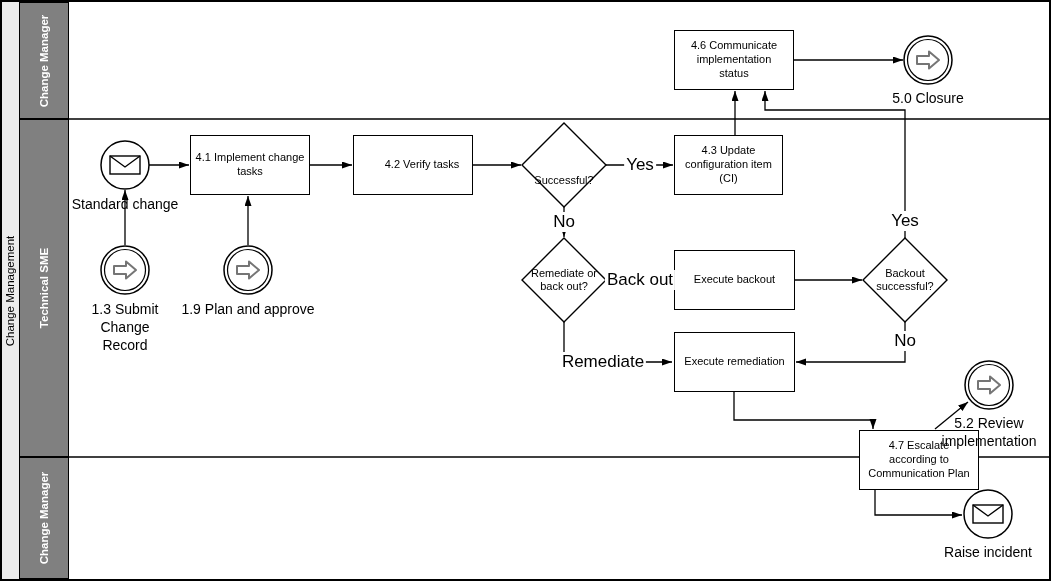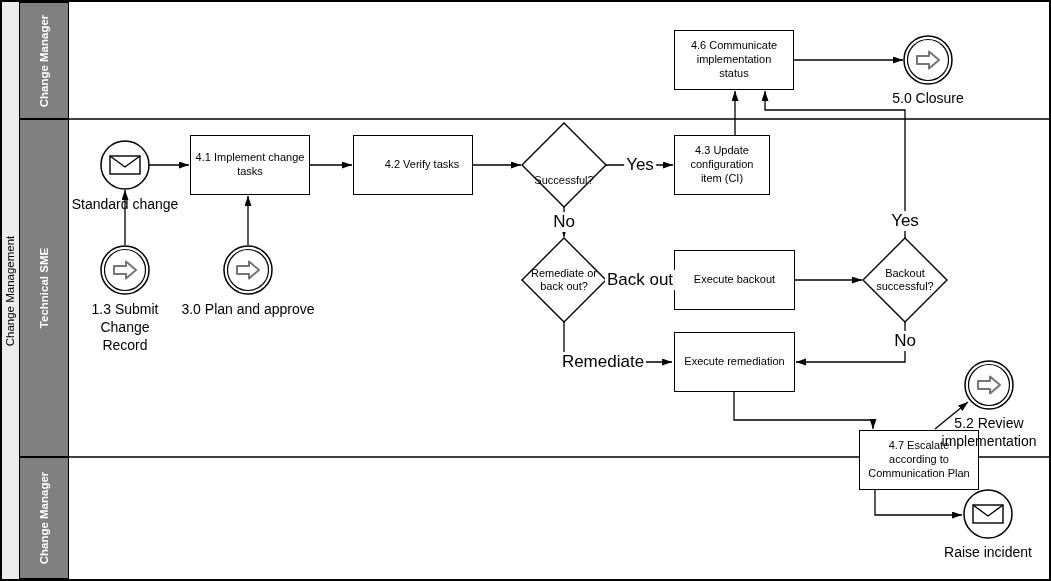--- a/index.html
+++ b/index.html
@@ -139,33 +139,33 @@
       </div>
   </div>
   <div class="lanehdr" style="top:457px;height:122px;">
     <div class="vwrap">
         <span>Change Manager</span>
       </div>
   </div>
 
   <div class="task" style="left:190px;top:135px;width:120px;height:60px;">4.1 Implement change tasks</div>
   <div class="task" style="left:353px;top:135px;width:120px;height:60px;padding-left:20px;">4.2 Verify tasks</div>
-  <div class="task pad9" style="left:674px;top:135px;width:96px;height:60px;">4.3 Update configuration item (CI)</div>
+  <div class="task pad9" style="left:674px;top:135px;width:109px;height:60px;">4.3 Update configuration item (CI)</div>
   <div class="task pad9" style="left:674px;top:30px;width:120px;height:60px;text-align:center;">4.6 Communicate implementation status</div>
   <div class="task" style="left:674px;top:332px;width:121px;height:60px;">Execute remediation</div>
   <div class="task" style="left:674px;top:250px;width:121px;height:60px;">Execute backout</div>
   <div class="task pad7" style="left:815px;top:430px;width:120px;height:60px;">4.7 Escalate according to Communication Plan</div>
 
   <div class="gwlabel" style="left:564px;top:165px;margin-top:16px;">Successful?</div>
   <div class="gwlabel" style="left:564px;top:280px;">Remediate or back out?</div>
   <div class="gwlabel" style="left:905px;top:280px;">Backout successful?</div>
 
   <div class="evlabel" style="left:125px;top:196px;width:110px;">Standard change</div>
   <div class="evlabel" style="left:125px;top:301px;width:80px;">1.3 Submit Change Record</div>
-  <div class="evlabel" style="left:248px;top:301px;width:140px;">3.0 Plan and approve</div>
+  <div class="evlabel" style="left:248px;top:301px;width:140px;">1.9 Plan and approve</div>
   <div class="evlabel" style="left:928px;top:90px;width:100px;">5.0 Closure</div>
   <div class="evlabel" style="left:989px;top:415px;width:110px;">5.2 Review implementation</div>
   <div class="evlabel" style="left:988px;top:544px;width:110px;">Raise incident</div>
 
   <div class="edgelabel" style="left:640px;top:165px;">Yes</div>
   <div class="edgelabel" style="left:564px;top:222px;">No</div>
   <div class="edgelabel" style="left:640px;top:280px;">Back out</div>
   <div class="edgelabel" style="left:603px;top:362px;">Remediate</div>
   <div class="edgelabel" style="left:905px;top:221px;">Yes</div>
   <div class="edgelabel" style="left:905px;top:341px;">No</div>

